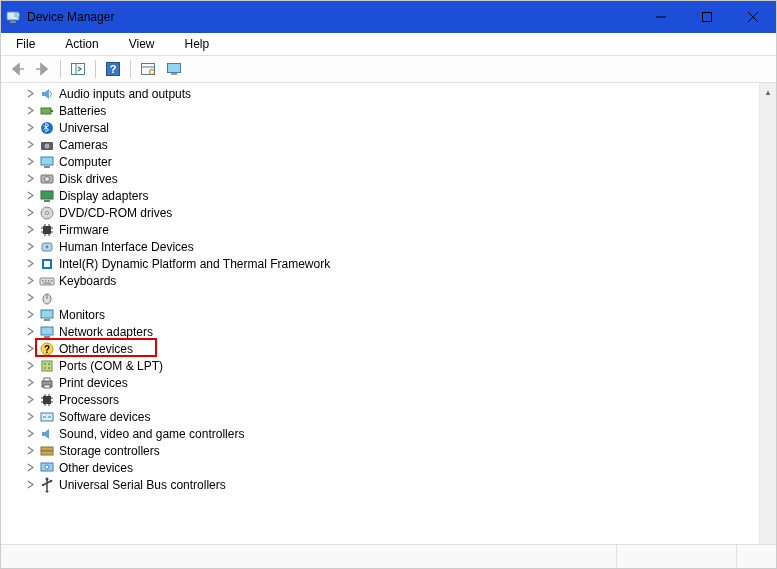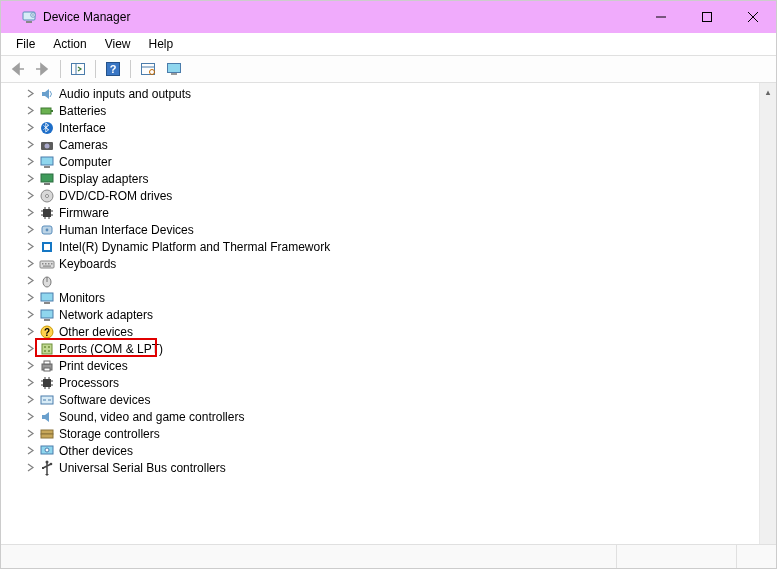--- a/index.html
+++ b/index.html
@@ -11,22 +11,22 @@
     color: #000;
     width: 777px;
     height: 569px;
     overflow: hidden;
     border: 1px solid #ccc;
   }
   .titlebar {
     height: 32px;
     display: flex;
     align-items: center;
-    padding-left: 20px;
-    background: #f0abfc;
+    padding-left: 4px;
+    background: #1d4ed8;
   }
   .titlebar .app-icon {
     width: 16px; height: 16px;
     margin-right: 6px;
     display: inline-flex;
     align-items: center; justify-content: center;
   }
   .titlebar .title {
     flex: 1;
     font-size: 12px;
@@ -36,21 +36,21 @@
     width: 46px; height: 32px;
     display: flex; align-items: center; justify-content: center;
     font-size: 13px;
     color: #000;
   }
   .menubar {
     height: 22px;
     display: flex;
     align-items: center;
     padding-left: 6px;
-    gap: 0;
+    gap: 12px;
   }
   .menu-item {
     padding: 2px 9px;
     font-size: 12px;
   }
   .toolbar {
     height: 28px;
     border-top: 1px solid #e0e0e0;
     border-bottom: 1px solid #e0e0e0;
     display: flex;
@@ -244,21 +244,21 @@
           <svg width="9" height="9">
             <path d="M2 1 L7 4.5 L2 8" fill="none" stroke="#808080" stroke-width="1.2"></path>
           </svg>
         </span>
         <span class="node-icon">
           <svg width="16" height="16">
             <circle cx="8" cy="8" r="6" fill="#1e6ec8"></circle>
             <path d="M7 3 L11 6 L7 9 L11 12 L7 15 M7 3 L7 15 M4 6 L10 12 M4 12 L10 6" stroke="#fff" stroke-width="1" fill="none" transform="scale(0.75) translate(2 1)"></path>
           </svg>
         </span>
-        <span class="node-label">Interface</span>
+        <span class="node-label">Universal</span>
       </div>
       <div class="tree-row">
         <span class="chevron">
           <svg width="9" height="9">
             <path d="M2 1 L7 4.5 L2 8" fill="none" stroke="#808080" stroke-width="1.2"></path>
           </svg>
         </span>
         <span class="node-icon">
           <svg width="16" height="16">
             <rect x="2" y="5" width="12" height="8" rx="1" fill="#5c5c5c"></rect>
@@ -273,20 +273,34 @@
             <path d="M2 1 L7 4.5 L2 8" fill="none" stroke="#808080" stroke-width="1.2"></path>
           </svg>
         </span>
         <span class="node-icon">
           <svg width="16" height="16">
             <rect x="2" y="3" width="12" height="8" fill="#8fd6ee" stroke="#4b7cab"></rect>
             <rect x="5" y="12" width="6" height="2" fill="#888"></rect>
           </svg>
         </span>
         <span class="node-label">Computer</span>
+      </div>
+      <div class="tree-row">
+        <span class="chevron">
+          <svg width="9" height="9">
+            <path d="M2 1 L7 4.5 L2 8" fill="none" stroke="#808080" stroke-width="1.2"></path>
+          </svg>
+        </span>
+        <span class="node-icon">
+          <svg width="16" height="16">
+            <rect x="2" y="4" width="12" height="8" rx="1" fill="#b5b5b5" stroke="#777"></rect>
+            <circle cx="8" cy="8" r="2.5" fill="#e8e8e8" stroke="#777"></circle>
+          </svg>
+        </span>
+        <span class="node-label">Disk drives</span>
       </div>
       <div class="tree-row">
         <span class="chevron">
           <svg width="9" height="9">
             <path d="M2 1 L7 4.5 L2 8" fill="none" stroke="#808080" stroke-width="1.2"></path>
           </svg>
         </span>
         <span class="node-icon">
           <svg width="16" height="16">
             <rect x="2" y="3" width="12" height="8" fill="#3f9a5a" stroke="#2d6d40"></rect>

